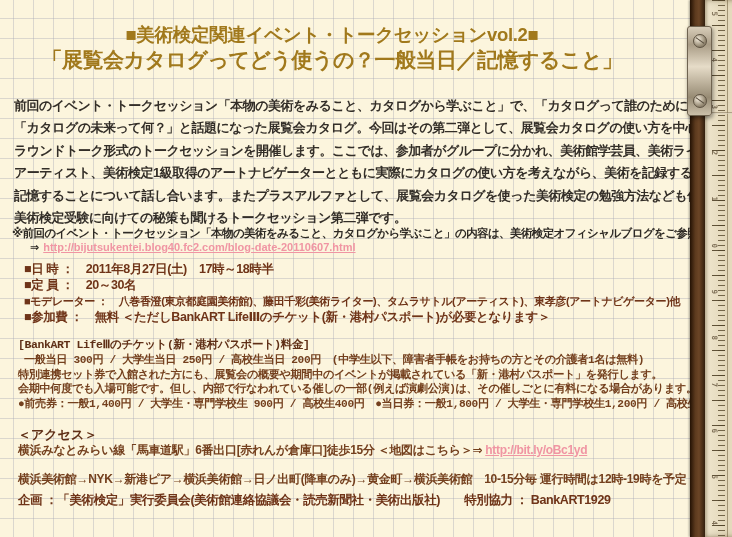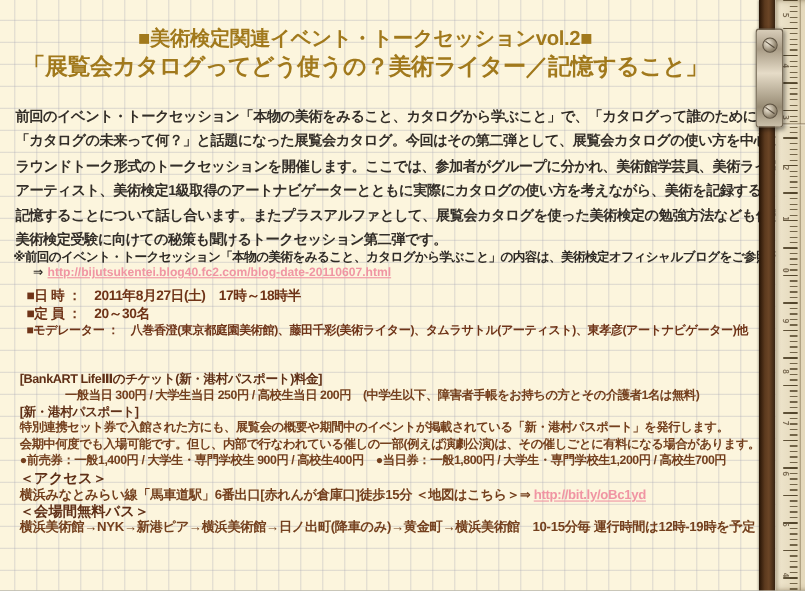--- a/index.html
+++ b/index.html
@@ -18,23 +18,23 @@
   .abs { position:absolute; }
   .title1 { left:0; top:22px; width:664px; text-align:center; font-size:18.5px; color:#A1791C; letter-spacing:-0.3px; }
   .title2 { left:0; top:46px; width:664px; text-align:center; font-size:21px; color:#A1791C; letter-spacing:-0.5px; }
   .intro { left:14px; top:95px; font-size:13px; color:#332E28; line-height:22.4px; white-space:nowrap; letter-spacing:-0.5px; }
   .note { left:12px; top:226px; font-size:11.5px; color:#2E2A25; letter-spacing:-0.6px; white-space:nowrap; }
   .urlline { left:30px; top:241px; font-size:11px; white-space:nowrap; }
   .arrow { color:#2E2A25; margin-right:4px; }
   a.link { color:#F095A3; text-decoration:underline; font-weight:700; cursor:pointer; }
   .details { left:24px; top:261px; font-size:12.5px; color:#6F3418; line-height:16px; white-space:nowrap; letter-spacing:-0.4px; }
   .details .row-moderator { font-size:11px; }
-  .tickets { left:18px; top:338px; font-size:11.2px; color:#74401E; line-height:14.8px; white-space:nowrap; letter-spacing:-0.4px; }
+  .tickets { left:18px; top:338px; font-size:11.2px; color:#74401E; line-height:14.8px; white-space:nowrap; letter-spacing:-0.4px;font-family:Liberation Mono, monospace; }
   .tickets .thead { font-size:11.5px; color:#5F2F16; }
-  .tickets .indent { padding-left:6px;margin-left:35px; }
+  .tickets .indent { padding-left:6px; }
   .access-h { left:18px; top:426px; font-size:13px; color:#5F2F16; white-space:nowrap; }
   .access-l { left:18px; top:442px; font-size:12px; color:#74401E; white-space:nowrap; letter-spacing:-0.3px; }
   .bus-h { left:18px; top:456px; font-size:13px; color:#5F2F16; white-space:nowrap; }
   .bus-l { left:18px; top:471px; font-size:12px; color:#74401E; white-space:nowrap; letter-spacing:-0.3px; }
   .footer { left:18px; top:492px; font-size:12.5px; color:#6F3418; white-space:nowrap; letter-spacing:-0.4px; }
 
   
   .ruler { position:absolute; top:0; right:0; width:89px; height:537px; z-index:10; }
   .wood { position:absolute; left:3px; top:0; bottom:0; width:15px;
     background:linear-gradient(90deg,#241204,#5C3A1E 35%,#6B4526 60%,#33200F);
@@ -67,59 +67,59 @@
     background:radial-gradient(circle at 35% 35%, #F2EADA, #9A8E78 60%, #6E6250); }
   .screw::after { content:""; position:absolute; left:1px; right:1px; top:5px; height:1px; background:#54493A; transform:rotate(35deg); }
   .screw.s1 { top:7px; } .screw.s2 { bottom:7px; }
 </style>
 </head>
 <body>
 
 <div class="stage">
 
   <div class="abs title1">■美術検定関連イベント・トークセッションvol.2■</div>
-  <div class="abs title2">「展覧会カタログってどう使うの？美術ライター／記憶すること」</div>
+  <div class="abs title2">「展覧会カタログってどう使うの？一般当日／記憶すること」</div>
 
   <div class="abs intro">
     <div>前回のイベント・トークセッション「本物の美術をみること、カタログから学ぶこと」で、「カタログって誰のためにあるの？」</div>
     <div>「カタログの未来って何？」と話題になった展覧会カタログ。今回はその第二弾として、展覧会カタログの使い方を中心に</div>
     <div>ラウンドトーク形式のトークセッションを開催します。ここでは、参加者がグループに分かれ、美術館学芸員、美術ライター、</div>
     <div>アーティスト、美術検定1級取得のアートナビゲーターとともに実際にカタログの使い方を考えながら、美術を記録すること、</div>
     <div>記憶することについて話し合います。またプラスアルファとして、展覧会カタログを使った美術検定の勉強方法なども伝授。</div>
     <div>美術検定受験に向けての秘策も聞けるトークセッション第二弾です。</div>
   </div>
 
   <div class="abs note">※前回のイベント・トークセッション「本物の美術をみること、カタログから学ぶこと」の内容は、美術検定オフィシャルブログをご参照下さい。</div>
 
   <div class="abs urlline">
     <span class="arrow">⇒</span><a class="link">http://bijutsukentei.blog40.fc2.com/blog-date-20110607.html</a>
   </div>
 
   <div class="abs details">
     <div><span>■日 時 ：</span>　<span>2011年8月27日(土)　17時～18時半</span></div>
     <div><span>■定 員 ：</span>　<span>20～30名</span></div>
     <div class="row-moderator"><span>■モデレーター ：</span>　<span>八巻香澄(東京都庭園美術館)、藤田千彩(美術ライター)、タムラサトル(アーティスト)、東孝彦(アートナビゲーター)他</span></div>
+    <div><span>■参加費 ：</span>　<span>無料 ＜ただしBankART LifeⅢのチケット(新・港村パスポート)が必要となります＞</span></div>
   </div>
 
   <div class="abs tickets">
     <div class="thead">[BankART LifeⅢのチケット(新・港村パスポート)料金]</div>
     <div class="indent">一般当日 300円 / 大学生当日 250円 / 高校生当日 200円　(中学生以下、障害者手帳をお持ちの方とその介護者1名は無料)</div>
-    <div class="thead">[新・港村パスポート]</div>
     <div>特別連携セット券で入館された方にも、展覧会の概要や期間中のイベントが掲載されている「新・港村パスポート」を発行します。</div>
     <div>会期中何度でも入場可能です。但し、内部で行なわれている催しの一部(例えば演劇公演)は、その催しごとに有料になる場合があります。</div>
     <div>●前売券：一般1,400円 / 大学生・専門学校生 900円 / 高校生400円　●当日券：一般1,800円 / 大学生・専門学校生1,200円 / 高校生700円</div>
   </div>
 
   <div class="abs access-h">＜アクセス＞</div>
   <div class="abs access-l">
     <span>横浜みなとみらい線「馬車道駅」6番出口[赤れんが倉庫口]徒歩15分 ＜地図はこちら＞⇒</span> <a class="link">http://bit.ly/oBc1yd</a>
   </div>
-  <div class="abs bus-h">＜会場間無料バス＞</div>
   <div class="abs bus-l">横浜美術館→NYK→新港ピア→横浜美術館→日ノ出町(降車のみ)→黄金町→横浜美術館　10-15分毎 運行時間は12時-19時を予定</div>
 
+  <div class="abs footer">企画 ：「美術検定」実行委員会(美術館連絡協議会・読売新聞社・美術出版社)　　特別協力 ： BankART1929</div>
 
   <div class="ruler">
     <div class="wood"></div>
     <div class="face"></div>
     <div class="scale sA"></div>
     <div class="scale sB"></div>
     <div class="scale sC"></div>
     <div class="vline v1"></div>
     <div class="vline v2"></div>
     <div class="seam"></div>

